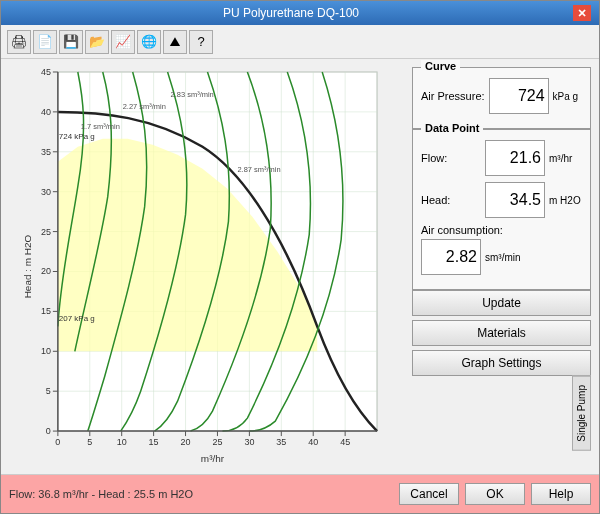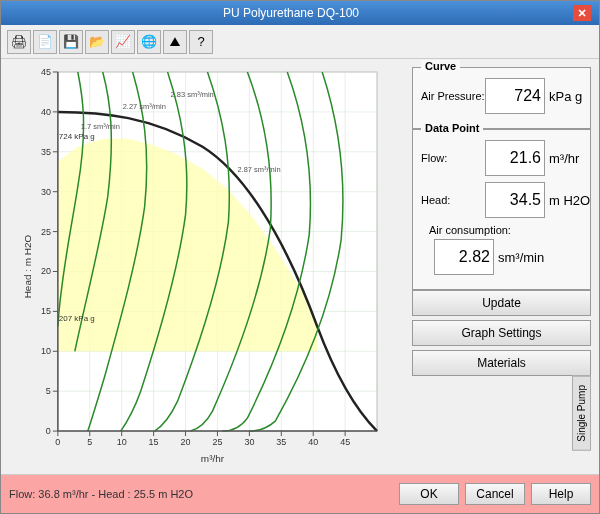--- a/index.html
+++ b/index.html
@@ -141,21 +141,21 @@
     .field-input {
       width: 60px;
       height: 20px;
       border: 1px solid #999;
       background: white;
       font-size: 16px;
       padding: 17px 3px;
       text-align: right;
     }
     .field-unit {
-      font-size: 13px;
+      font-size: 10px;
       white-space: nowrap;
     }
     .field-input.readonly {
       background: #f0f0f0;
     }
     .btn-action {
       display: block;
       width: 100%;
       height: 26px;
       background: linear-gradient(to bottom, #f8f8f8, #ddd);
@@ -185,21 +185,20 @@
       width: 60px;
       height: 22px;
       background: linear-gradient(to bottom, #f8f8f8, #ddd);
       border: 1px solid #999;
       cursor: pointer;
       font-size: 12px;
     }
     .air-consumption-label {
       font-size: 11px;
       margin-bottom: 3px;
-      margin-left: 8px;
     }
   </style>
 </head>
 <body>
 
 <div class="window">
 
   <div class="title-bar">
     <span class="title-bar-text">PU Polyurethane  DQ-100</span>
     <button class="title-bar-close">✕</button>
@@ -349,40 +348,40 @@
           <input class="field-input" type="text" value="21.6" style="">
           <span class="field-unit">m³/hr</span>
         </div>
         <div class="field-row">
           <span class="field-label">Head:</span>
           <input class="field-input" type="text" value="34.5" style="">
           <span class="field-unit">m H2O</span>
         </div>
         <div class="air-consumption-label">Air consumption:</div>
         <div class="field-row">
-          <input class="field-input" type="text" value="2.82" style="margin-left: 13px;">
+          <input class="field-input" type="text" value="2.82" style="margin-left: 0px;">
           <span class="field-unit">sm³/min</span>
         </div>
       </div>
 
       <button class="btn-action">Update</button>
 
+      <button class="btn-action" style="margin-top:4px;">Materials</button>
+
       <button class="btn-action" style="margin-top:4px;">Graph Settings</button>
-
-      <button class="btn-action" style="margin-top:4px;">Materials</button>
 
       <div style="position:relative; flex:1; display:flex; align-items:flex-start; justify-content:flex-end;">
         <div style="writing-mode:vertical-rl; transform:rotate(180deg); background:#e0e0e0; border:1px solid #aaa; padding:8px 3px; font-size:10px; cursor:pointer; text-align:center;">
           <span>Single Pump</span>
         </div>
       </div>
     </div>
   </div>
 
   <div class="bottom-bar">
     <span class="bottom-status">Flow: 36.8 m³/hr - Head : 25.5 m H2O</span>
     <div class="bottom-buttons">
+      <button class="bottom-btn">Cancel</button>
       <button class="bottom-btn">OK</button>
-      <button class="bottom-btn">Cancel</button>
       <button class="bottom-btn">Help</button>
     </div>
   </div>
 </div>
 
 </body></html>

